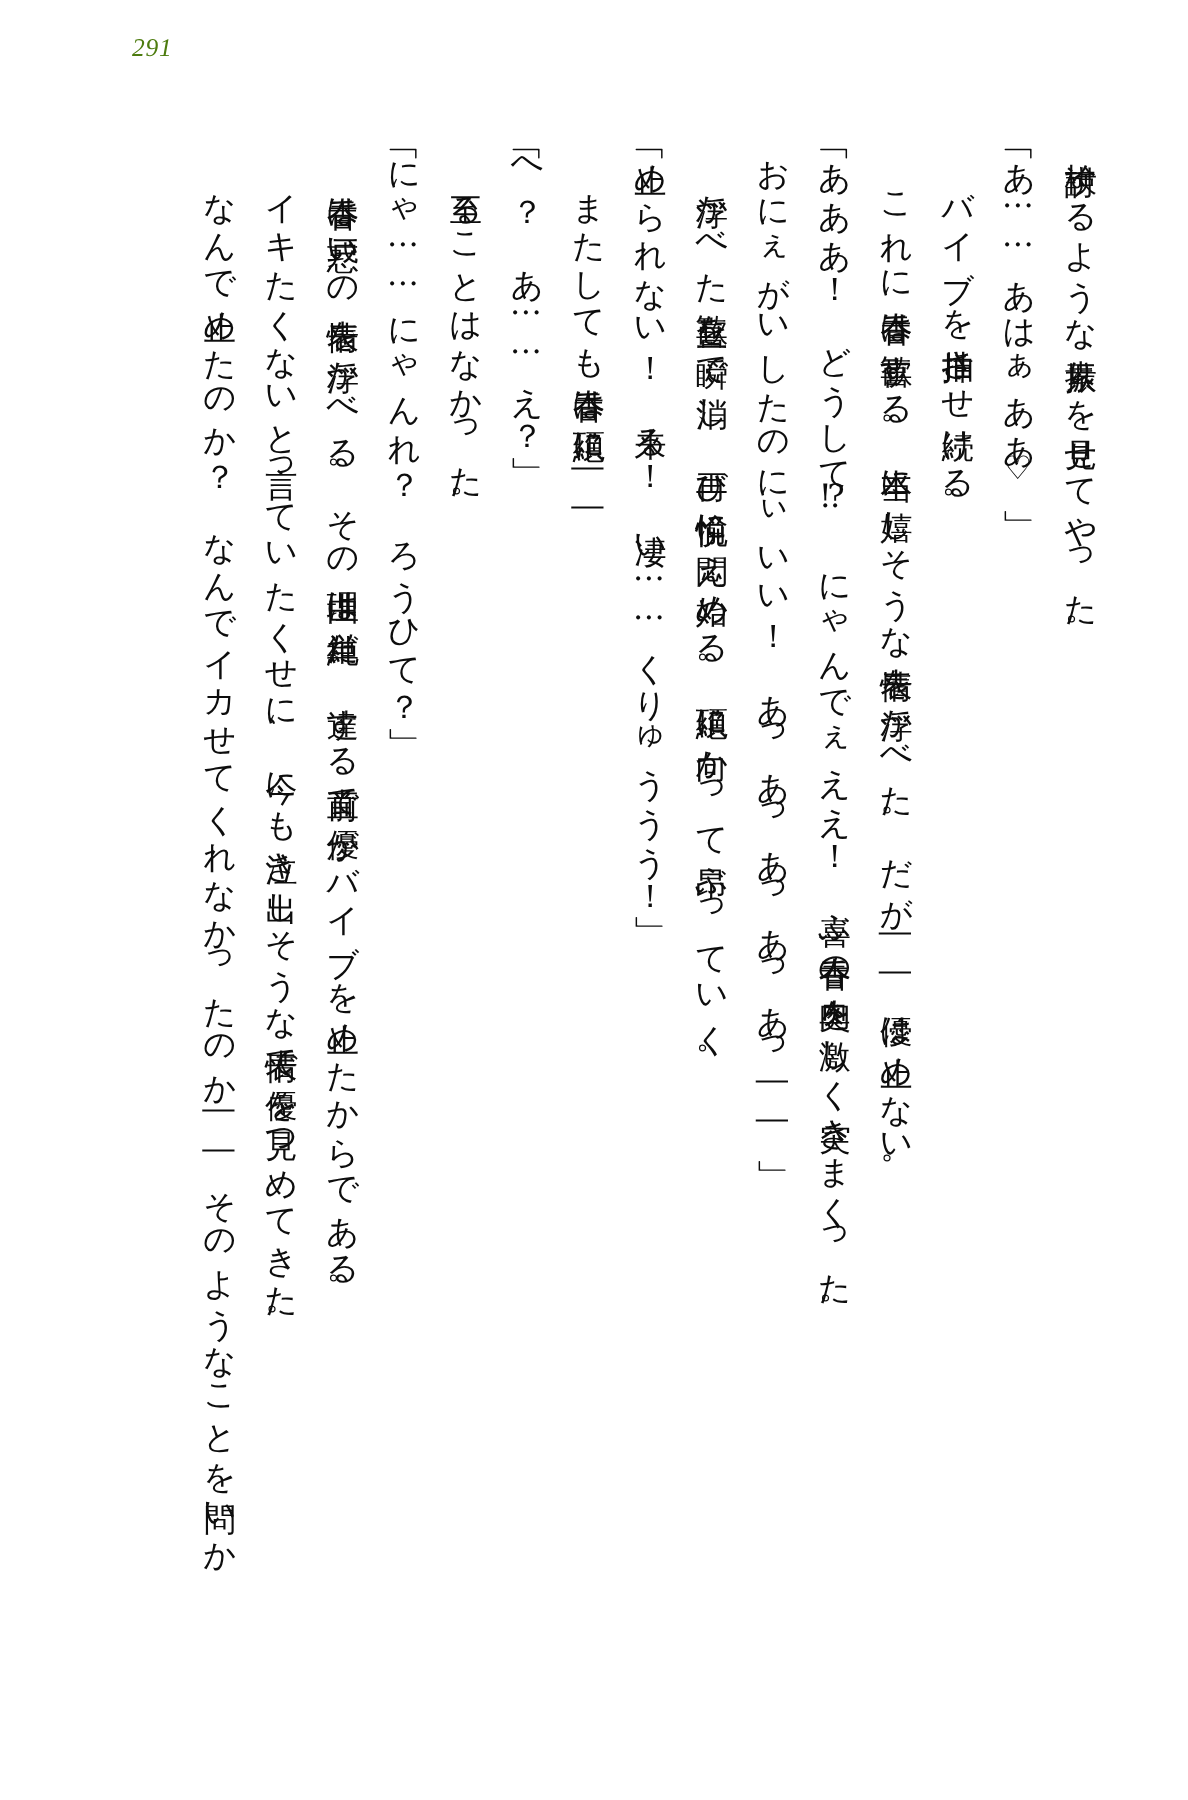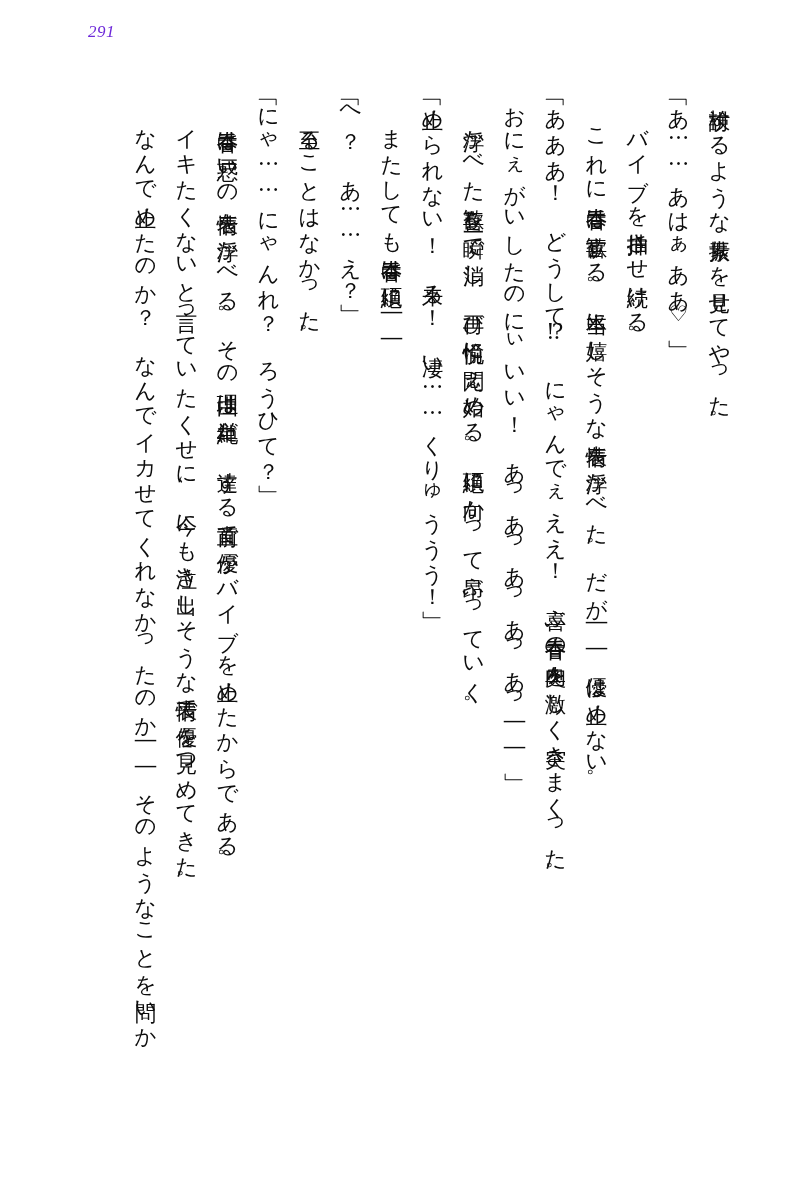--- a/index.html
+++ b/index.html
@@ -19,21 +19,21 @@
     overflow: hidden;
     box-sizing: border-box;
   }
   .page-number {
     position: absolute;
     top: 22px;
     left: 88px;
     font-family: "Liberation Serif", "DejaVu Serif", serif;
     font-style: italic;
     font-size: 17px;
-    color: #6d28d9;
+    color: #4d7c0f;
     letter-spacing: 0.5px;
   }
   .text-body {
     position: absolute;
     top: 92px;
     left: 46px;
     right: 52px;
     height: 1060px;
     writing-mode: vertical-rl;
     text-orientation: upright;

